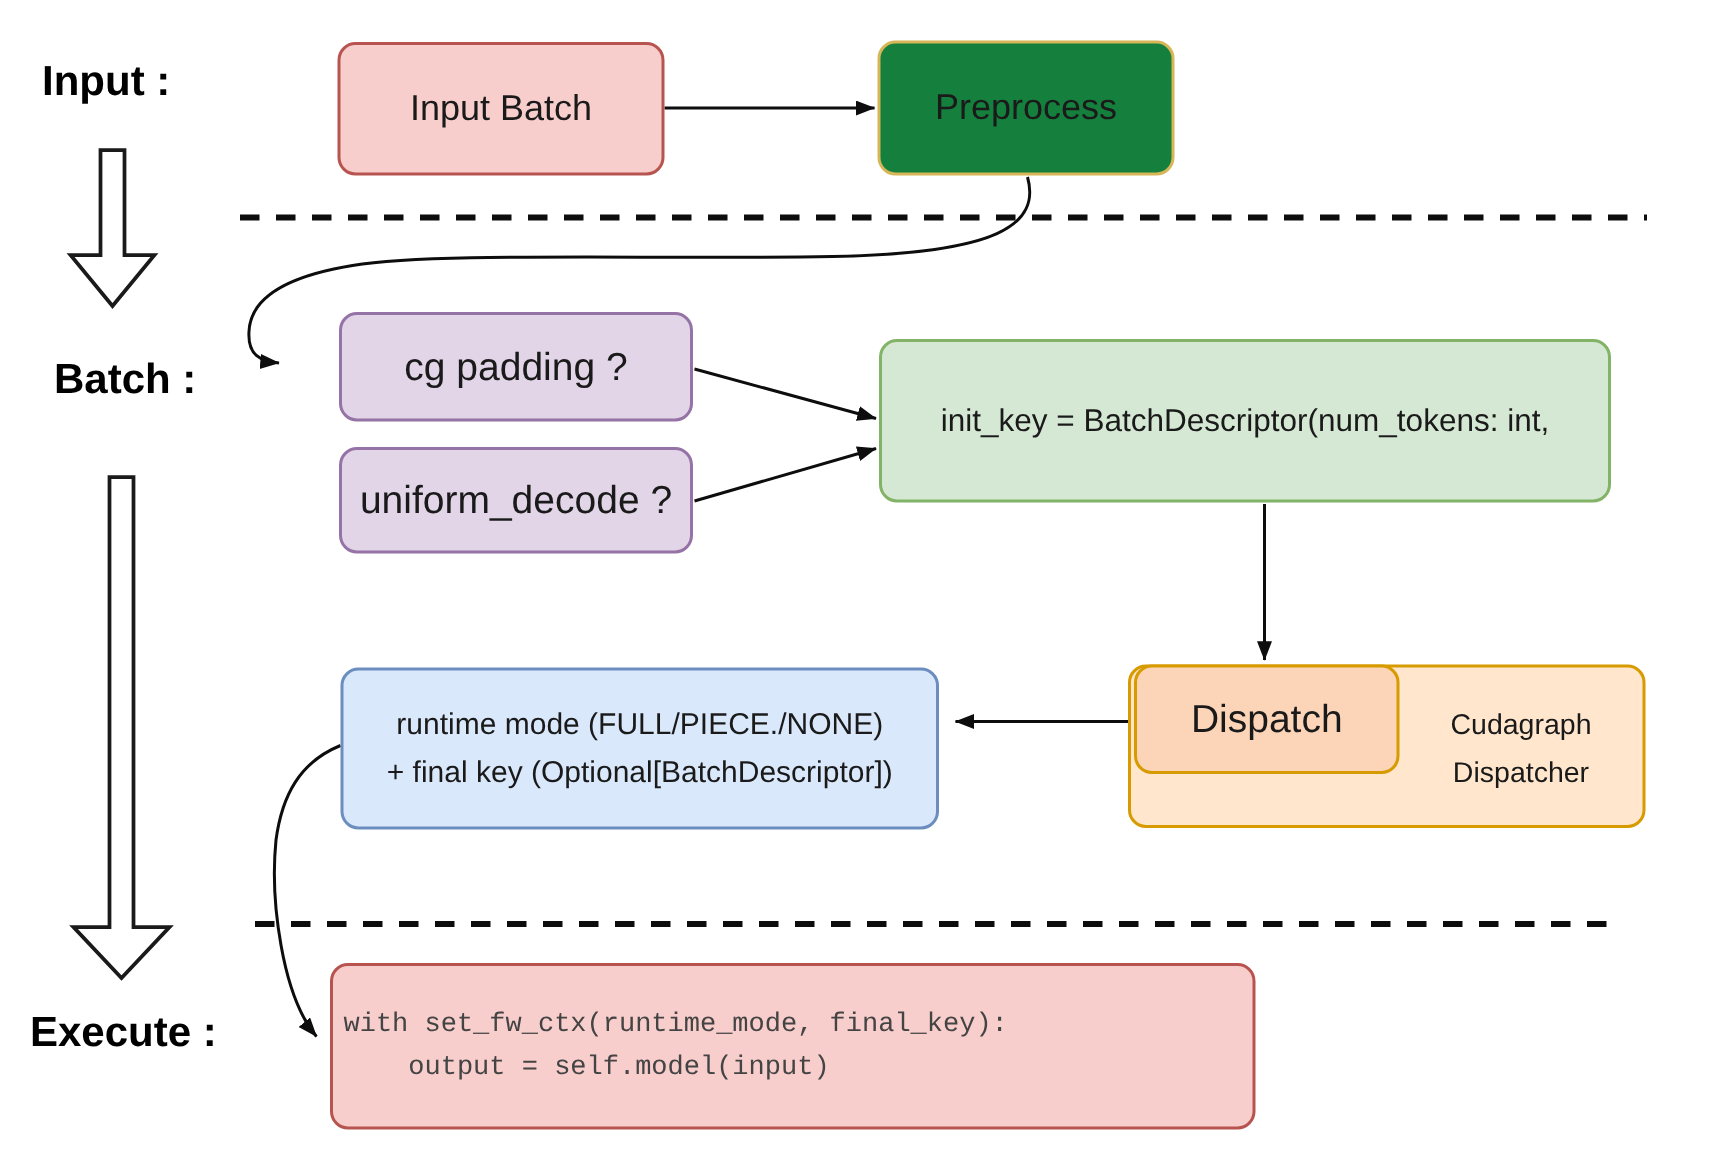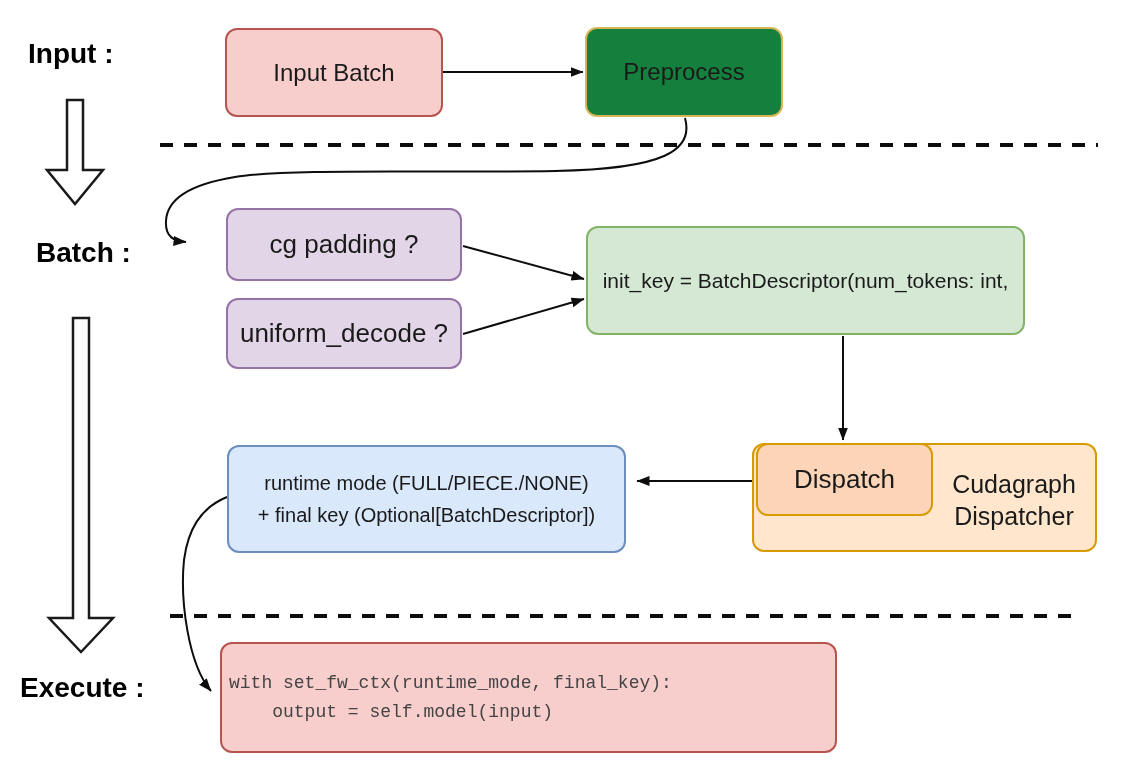--- a/index.html
+++ b/index.html
@@ -42,31 +42,31 @@
     z-index: 2;
   }
   #input-batch    { left: 225px; top: 28px;  width: 218px; height: 89px;
                     background: #f8cecc; border-color: #b85450; font-size: 24px; }
   #preprocess     { left: 585px; top: 27px;  width: 198px; height: 90px;
                     background: #15803d; border-color: #d6b656; font-size: 24px; }
   #cg-padding     { left: 226px; top: 208px; width: 236px; height: 73px;
                     background: #e1d5e7; border-color: #9673a6; font-size: 26px; }
   #uniform-decode { left: 226px; top: 298px; width: 236px; height: 71px;
                     background: #e1d5e7; border-color: #9673a6; font-size: 26px; }
-  #init-key       { left: 586px; top: 226px; width: 439px; height: 109px;
+  #init-key       { left: 586px; top: 226px; width: 488px; height: 109px;
                     background: #d5e8d4; border-color: #82b366;
                     font-size: 21px; line-height: 30px; }
   #runtime-result { left: 227px; top: 445px; width: 399px; height: 108px;
                     background: #dae8fc; border-color: #6c8ebf;
                     font-size: 20px; line-height: 32px; }
   #cudagraph-outer{ left: 752px; top: 443px; width: 345px; height: 109px;
                     background: #ffe6cc; border-color: #d79b00; }
   #cudagraph-label{ position: absolute; left: 933px; top: 447px; width: 162px; height: 105px;
                     display: flex; flex-direction: column; align-items: center; justify-content: center;
-                    font-size: 25px; line-height: 32px; color: #1a1a1a; z-index: 3; text-align: center; }
+                    font-size: 19px; line-height: 32px; color: #1a1a1a; z-index: 3; text-align: center; }
   #dispatch       { left: 756px; top: 443px; width: 177px; height: 73px;
                     background: #fcd5b8; border-color: #d79b00; font-size: 26px; z-index: 3; }
   #execute-code   { left: 220px; top: 642px; width: 617px; height: 111px;
                     background: #f8cecc; border-color: #b85450;
                     align-items: flex-start; justify-content: center;
                     font-family: "Liberation Mono", "DejaVu Sans Mono", monospace;
                     font-size: 18px; line-height: 29px; color: #444444;
                     padding-left: 7px; text-align: left; }
   .code-line { white-space: pre; }
   .connector { stroke: #0d0d0d; stroke-width: 2; fill: none; }

